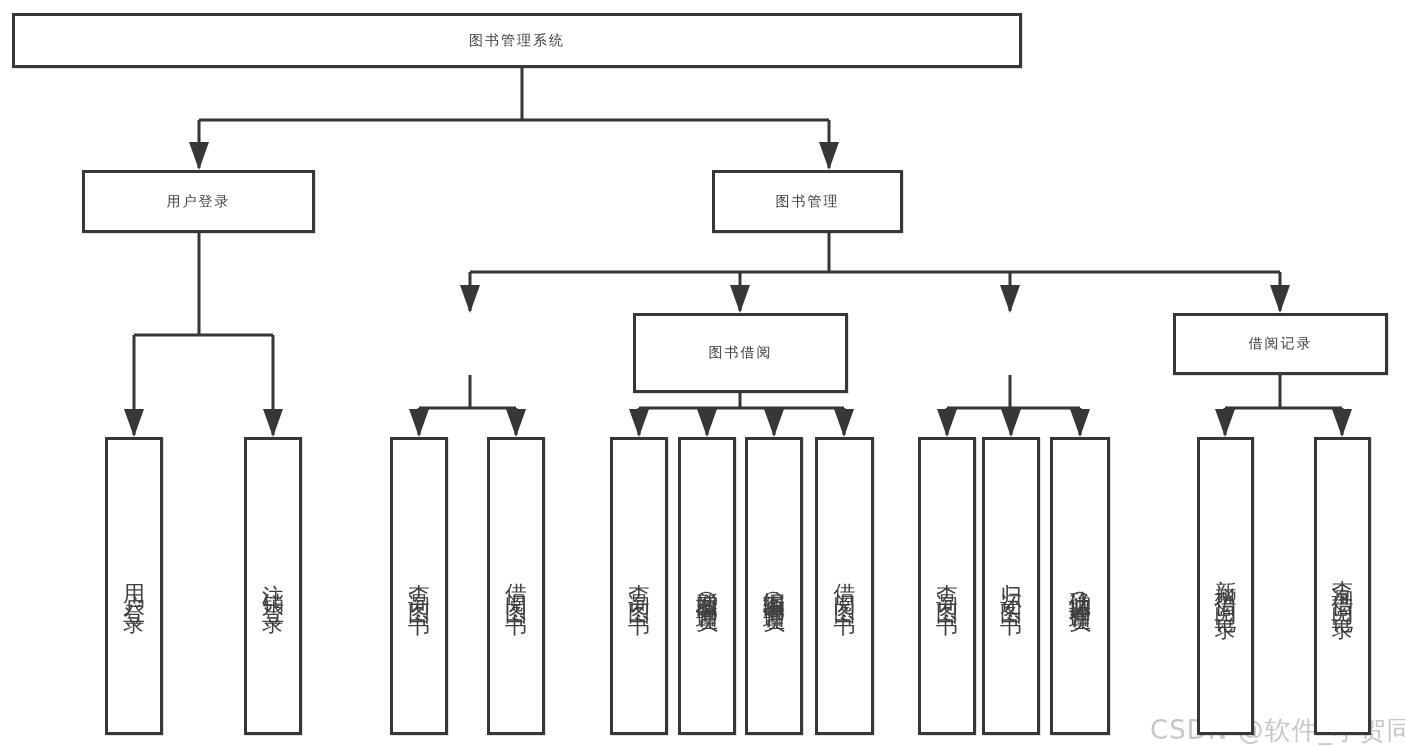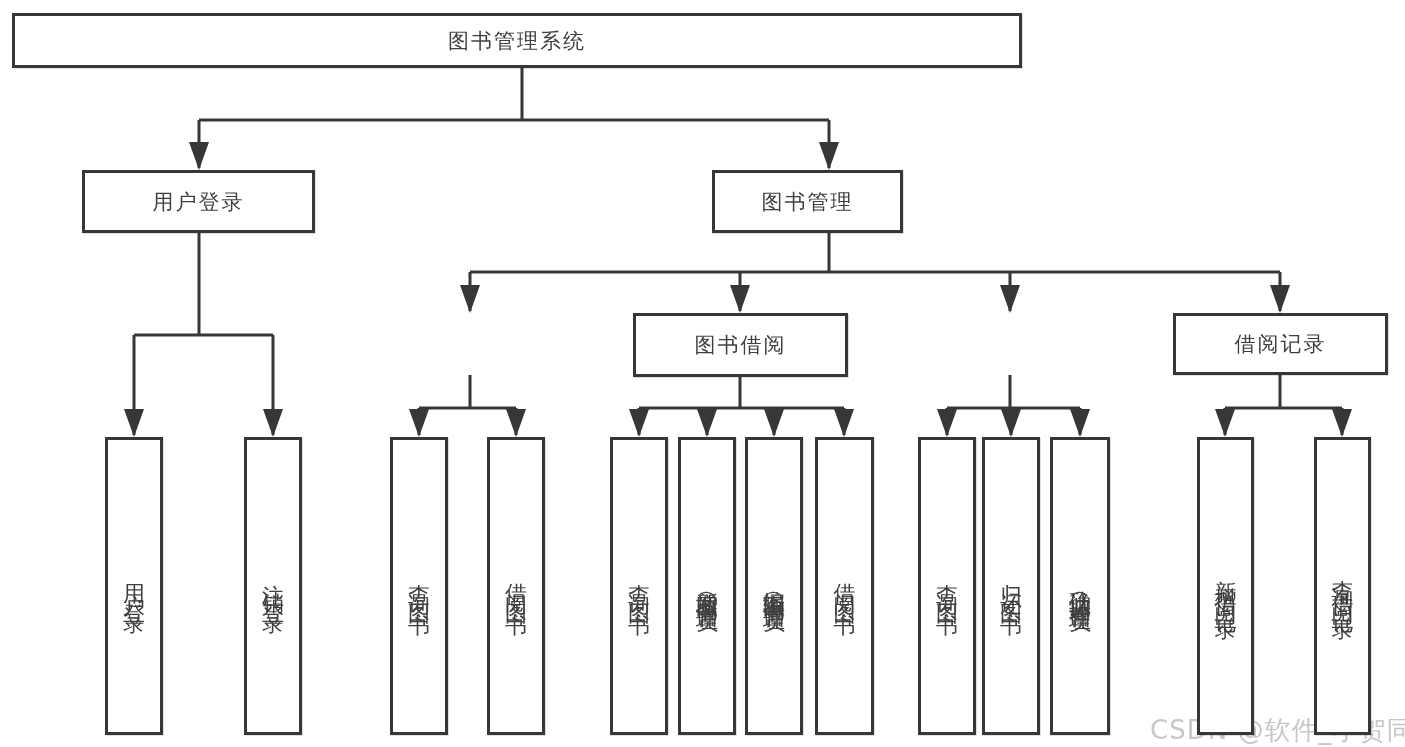--- a/index.html
+++ b/index.html
@@ -18,21 +18,21 @@
   }
   .node {
     position: absolute;
     box-sizing: border-box;
     border: 3px solid #373737;
     background: #ffffff;
     color: #3f3f3f;
     display: flex;
     align-items: center;
     justify-content: center;
-    font-size: 21px;
+    font-size: 14px;
     letter-spacing: 2px;
     z-index: 3;
     overflow: hidden;
     box-shadow: 1px 1px 0 rgba(0,0,0,0.12);
   }
   .node.vertical {
     writing-mode: vertical-rl;
     letter-spacing: 10px;
     font-size: 22px;
   }
@@ -76,21 +76,21 @@
              M1215,409h20l-10,28z M1332,409h20l-10,28z"></path>
   </svg>
 
   <div class="watermark">CSDN @软件_小贺同学</div>
 
   <div class="node" style="left:12px; top:13px; width:1010px; height:55px;">图书管理系统</div>
 
   <div class="node" style="left:82px; top:170px; width:233px; height:63px;">用户登录</div>
   <div class="node" style="left:712px; top:170px; width:191px; height:63px;">图书管理</div>
 
-  <div class="node" style="left:633px; top:313px; width:215px; height:64px;">图书借阅</div>
+  <div class="node" style="left:633px; top:313px; width:215px; height:80px;">图书借阅</div>
   <div class="node" style="left:1173px; top:313px; width:215px; height:62px;">借阅记录</div>
 
   <div class="node vertical" style="left:105px; top:437px; width:58px; height:298px;">用户登录</div>
   <div class="node vertical" style="left:244px; top:437px; width:58px; height:298px;">注销登录</div>
 
   <div class="node vertical" style="left:390px; top:437px; width:58px; height:298px;">查询图书</div>
   <div class="node vertical" style="left:487px; top:437px; width:58px; height:298px;">借阅图书</div>
 
   <div class="node vertical" style="left:610px; top:437px; width:58px; height:298px;">查询图书</div>
   <div class="node vertical long" style="left:678px; top:437px; width:58px; height:298px;">新增图书（管理员）</div>

